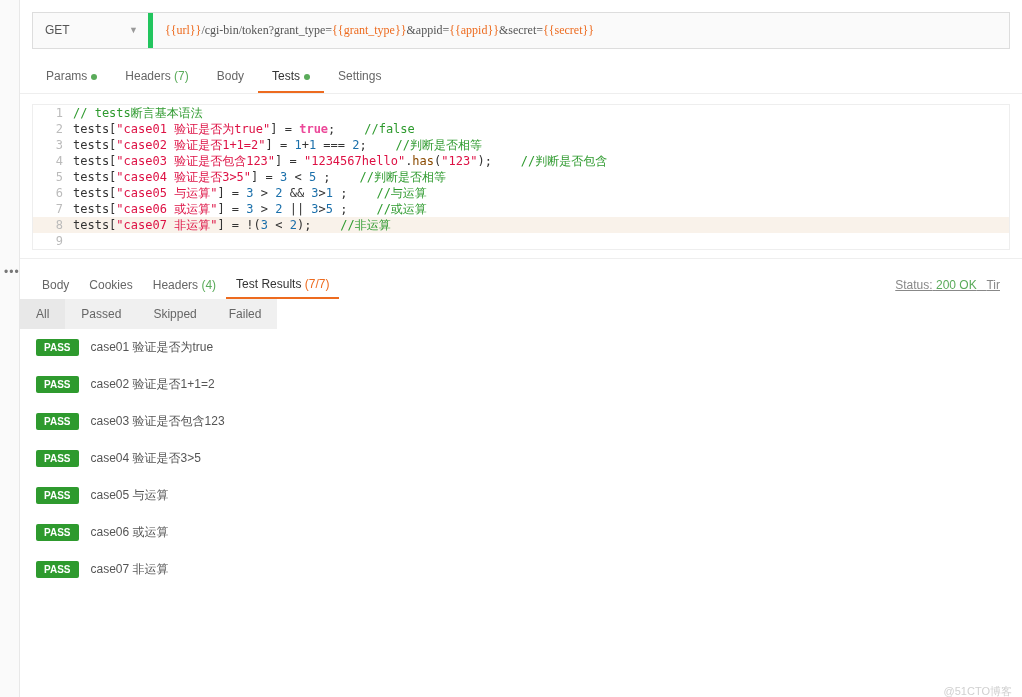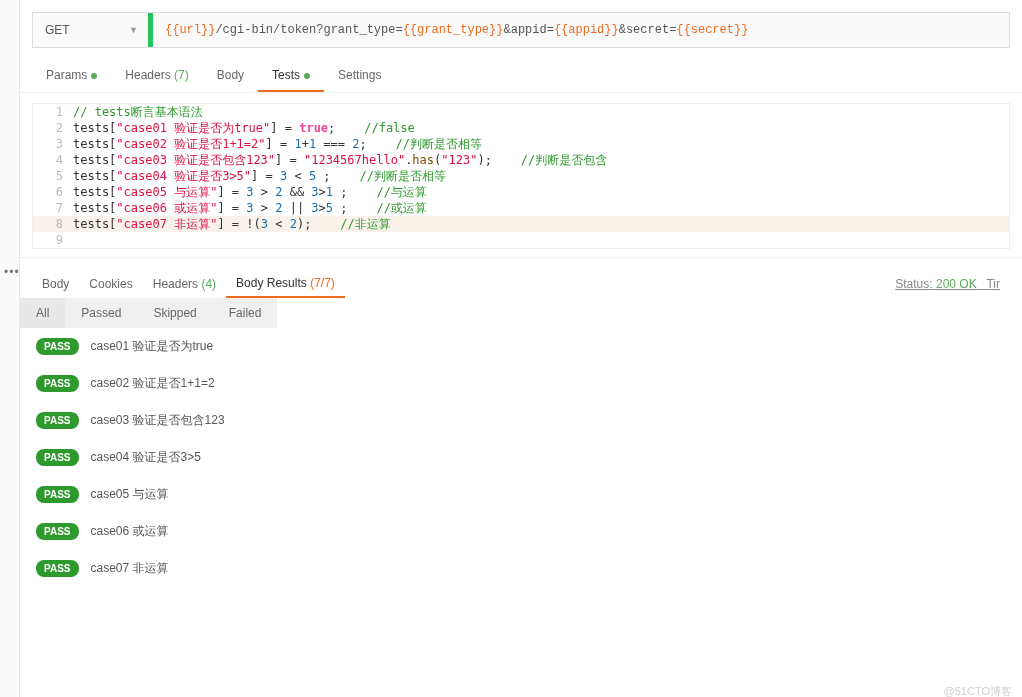--- a/index.html
+++ b/index.html
@@ -8,21 +8,21 @@
 .left-strip .dots { position: absolute; top: 265px; left: 4px; color: #777; font-size: 12px; letter-spacing: 1px; }
 .main { margin-left: 20px; }
 
 .tab-header { background: #f5f5f5; border-bottom: 1px solid #e8e8e8; padding: 6px 12px; }
 .tab-header .tri { color: #888; font-size: 10px; margin-right: 6px; }
 .tab-header .title { color: #666; font-size: 12px; }
 
 .url-bar { display: flex; align-items: stretch; margin: 12px; border: 1px solid #ddd; background: #fafafa; }
 .method { width: 120px; padding: 10px 12px; border-right: 5px solid #22c55e; color: #555; position: relative; }
 .method .chev { position: absolute; right: 10px; top: 12px; color: #999; font-size: 9px; }
-.url { flex: 1; padding: 10px 12px; font-family: Liberation Mono, monospace; font-size: 12px; color: #555; }
+.url { flex: 1; padding: 10px 12px; font-family: Liberation Serif, serif; font-size: 12px; color: #555; }
 .url .var { color: #ed6b1f; }
 
 .tabs { display: flex; gap: 0; padding: 0 12px; border-bottom: 1px solid #eee; }
 .tabs .t { padding: 8px 14px; color: #666; position: relative; cursor: pointer; }
 .tabs .t .dot { display:inline-block; width:6px; height:6px; border-radius:50%; background:#5aab5a; margin-left:4px; vertical-align:middle; }
 .tabs .t.active { color: #333; border-bottom: 2px solid #ed6b1f; }
 .tabs .count { color: #5aab5a; }
 
 .editor { margin: 10px 12px 0 12px; border: 1px solid #eee; background: #fff; font-family: Menlo, Consolas, monospace; font-size: 12px; line-height: 16px; }
 .editor .ln { display: flex; }
@@ -42,21 +42,21 @@
 .resp-tabs .count-or { color: #ed6b1f; }
 .resp-status { margin-left: auto; color: #888; padding: 6px 10px; white-space: nowrap; text-decoration: underline; }
 .resp-status .ok { color: #5aab5a; }
 
 .filters { display: flex; gap: 0; }
 .filters .f { padding: 8px 16px; color: #666; background: #f0f0f0; cursor: pointer; }
 .filters .f:first-child { background: #e8e8e8; }
 
 .results { padding: 0 12px 12px 12px; }
 .results .row { display: flex; align-items: center; padding: 10px 4px; }
-.badge { background: #2e9a2e; color: #fff; font-size: 10px; font-weight: bold; padding: 3px 8px; border-radius: 8px; margin-right: 12px; }
+.badge { background: #2e9a2e; color: #fff; font-size: 10px; font-weight: bold; padding: 3px 8px; border-radius: 2px; margin-right: 12px; }
 .results .name { color: #555; }
 
 .watermark { position: absolute; right: 10px; top: 684px; color: #d0d0d0; font-size: 11px; }
 </style>
 </head>
 <body>
 
 <div class="left-strip">
   <div class="dots">•••</div>
 </div>
@@ -118,21 +118,21 @@
       <div class="ln">
         <div class="gutter">9</div>
         <div class="code"><span> </span></div>
       </div>
     </div>
 
   <div class="resp-tabs">
     <div class="t">Body</div>
     <div class="t">Cookies</div>
     <div class="t"><span>Headers</span> <span class="count">(4)</span></div>
-    <div class="t active"><span>Body Results</span> <span class="count-or">(7/7)</span></div>
+    <div class="t active"><span>Test Results</span> <span class="count-or">(7/7)</span></div>
     <div class="resp-status">
       <span>Status:</span>
       <span class="ok">200 OK</span>&nbsp;&nbsp;
       <span>Tir</span>
     </div>
   </div>
 
   <div class="filters">
     <div class="f">All</div>
     <div class="f">Passed</div>

